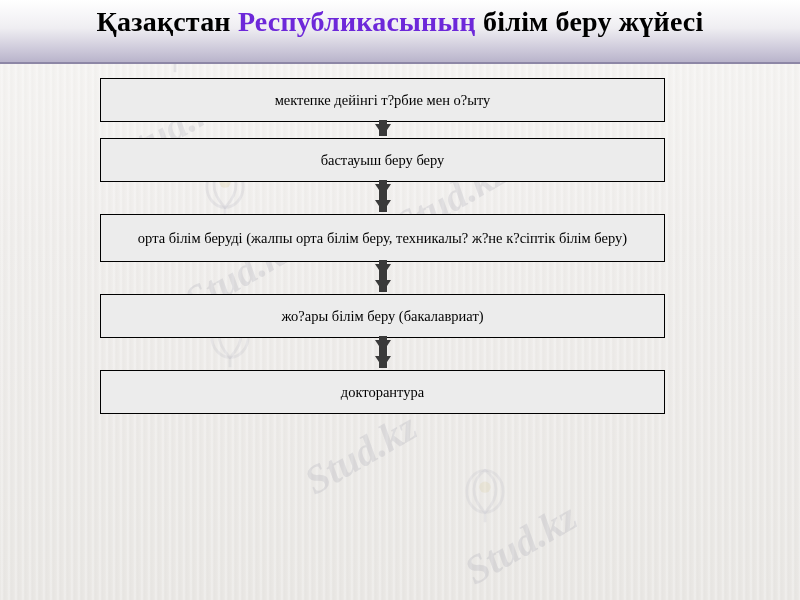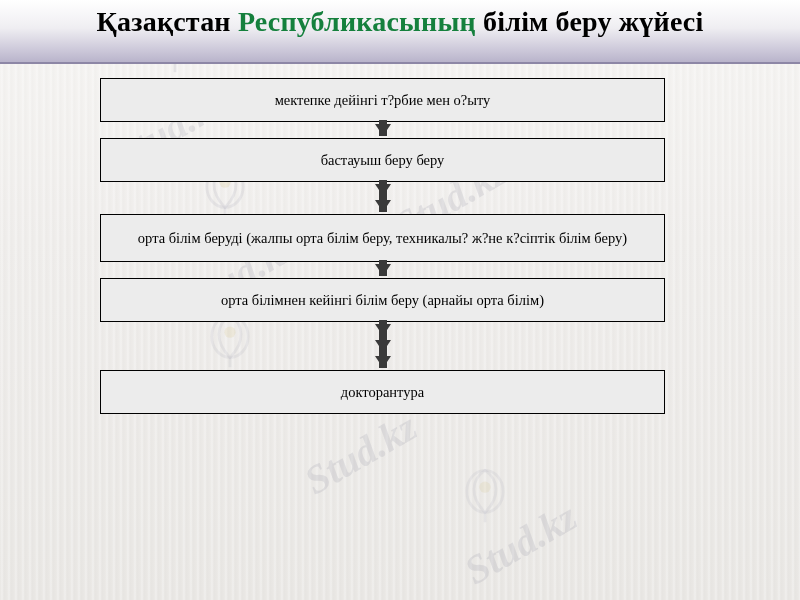--- a/index.html
+++ b/index.html
@@ -76,21 +76,21 @@
     top: 6px;
     width: 800px;
     text-align: center;
     font-size: 28px;
     font-weight: bold;
     font-family: "Liberation Serif", serif;
     color: #000000;
     letter-spacing: 0.2px;
     white-space: nowrap;
   }
-  .title .accent { color: #15803d; }
+  .title .accent { color: #6d28d9; }
 
   
   .flow {
     position: absolute;
     left: 100px;
     top: 78px;
     width: 565px;
   }
 
   .node {
@@ -205,27 +205,27 @@
       <div class="arrow"></div>
     </div>
 
   <div class="node h2">
     <span>орта білім беруді (жалпы орта білім беру, техникалы? ж?не к?сіптік білім беру)</span>
   </div>
   <div class="connector">
       <div class="arrow"></div>
     </div>
 
-  <div class="node h1">
-    <span>орта білімнен кейінгі білім беру (арнайы орта білім)</span>
-  </div>
-  <div class="connector">
-      <div class="arrow"></div>
-    </div>
-
+  <div class="connector">
+      <div class="arrow"></div>
+    </div>
+
+  <div class="node h1">
+    <span>жо?ары білім беру (бакалавриат)</span>
+  </div>
   <div class="connector">
       <div class="arrow"></div>
     </div>
 
   <div class="connector">
       <div class="arrow"></div>
     </div>
 
   <div class="node h1">
     <span>докторантура</span>

